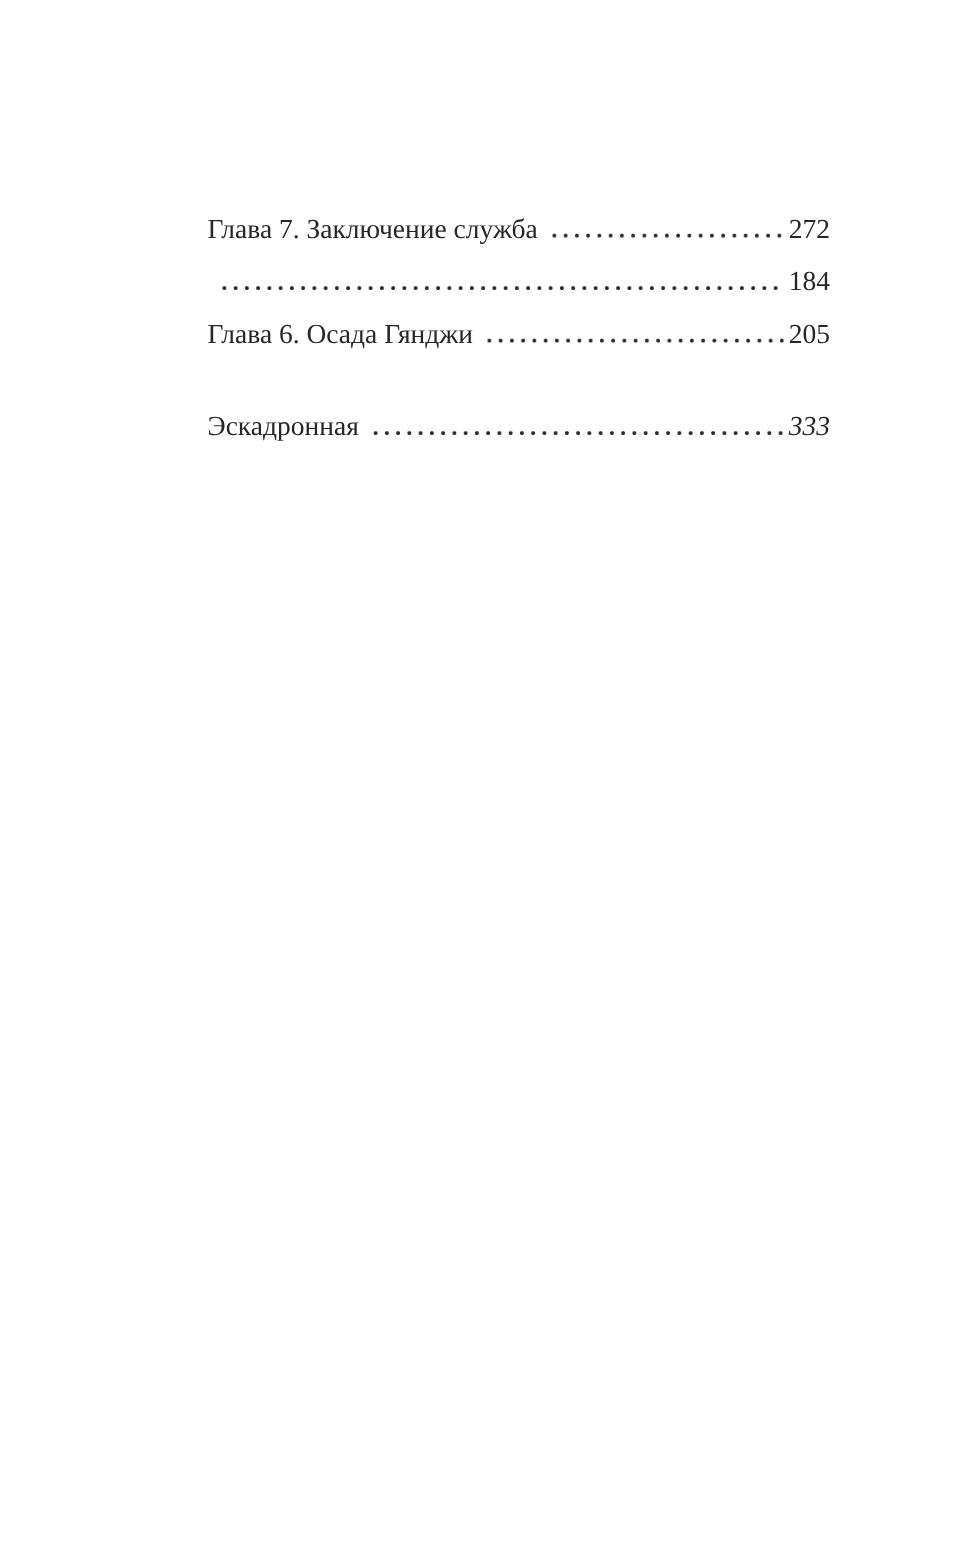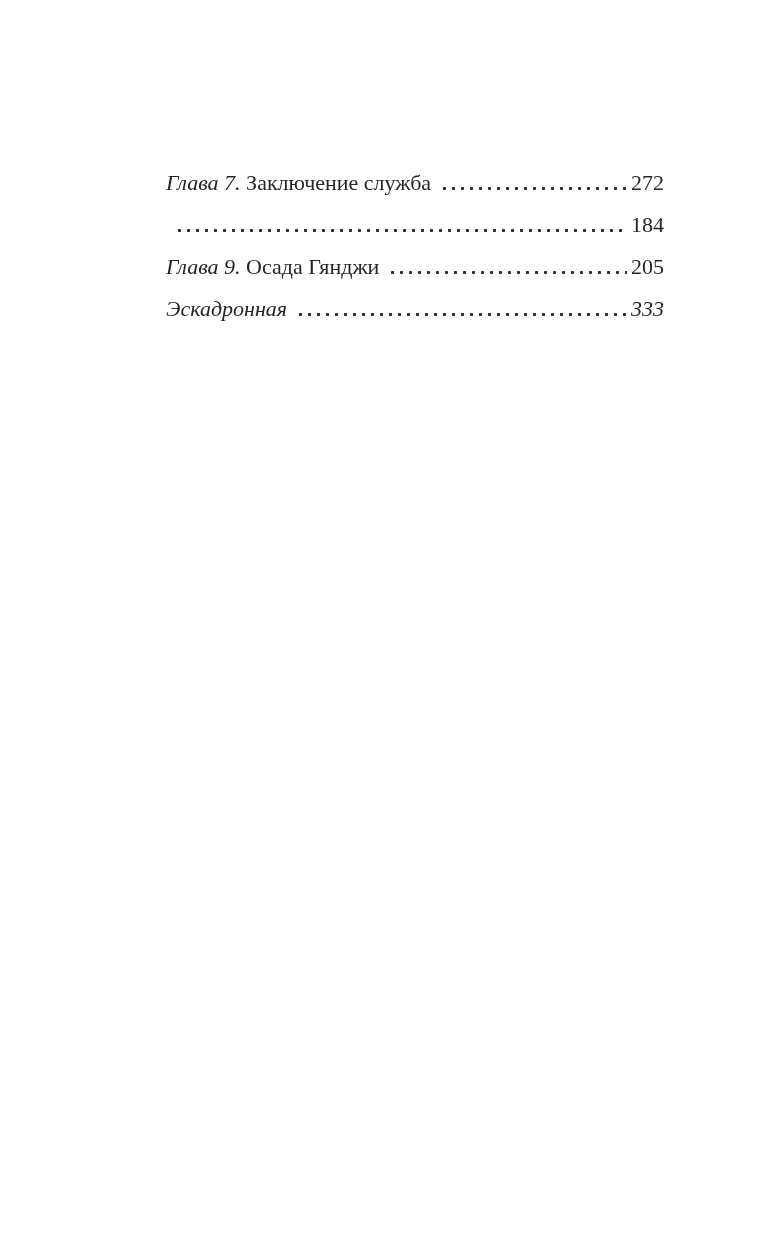--- a/index.html
+++ b/index.html
@@ -26,60 +26,60 @@
     align-items: baseline;
     font-size: 22px;
     line-height: 26px;
     margin-bottom: 16px;
     white-space: nowrap;
   }
   .toc-label {
     flex: 0 0 auto;
   }
   .toc-prefix {
-    font-style: italic;
   }
   .toc-title:empty { display: none; }
   .toc-dots {
     flex: 1 1 auto;
     align-self: stretch;
     min-width: 20px;
     margin-left: 7px;
     margin-right: 4px;
     background-image: radial-gradient(circle, #2a2a2a 1.35px, rgba(42,42,42,0) 1.75px);
     background-size: 9px 9px;
     background-repeat: repeat-x;
     background-position: left 2px bottom 3.5px;
   }
   .toc-page {
     flex: 0 0 auto;
   }
   .toc-row.conclusion .toc-page {
     font-style: italic;
+    margin-top: 32px;
   }
 </style>
 </head>
 <body>
 
 <div class="toc-block">
 
   <div class="toc-row">
     <span class="toc-label"><span class="toc-prefix">Глава 7.</span> <span class="toc-title">Заключение служба</span></span>
     <span class="toc-dots"></span>
     <span class="toc-page">272</span>
   </div>
 
   <div class="toc-row">
     <span class="toc-dots"></span>
     <span class="toc-page">184</span>
   </div>
 
 
   <div class="toc-row">
-    <span class="toc-label"><span class="toc-prefix">Глава 9.</span> <span class="toc-title">Осада Гянджи</span></span>
+    <span class="toc-label"><span class="toc-prefix">Глава 6.</span> <span class="toc-title">Осада Гянджи</span></span>
     <span class="toc-dots"></span>
     <span class="toc-page">205</span>
   </div>
 
 
   <div class="toc-row conclusion">
     <span class="toc-label"><span class="toc-prefix">Эскадронная</span> </span>
     <span class="toc-dots"></span>
     <span class="toc-page">333</span>
   </div>

